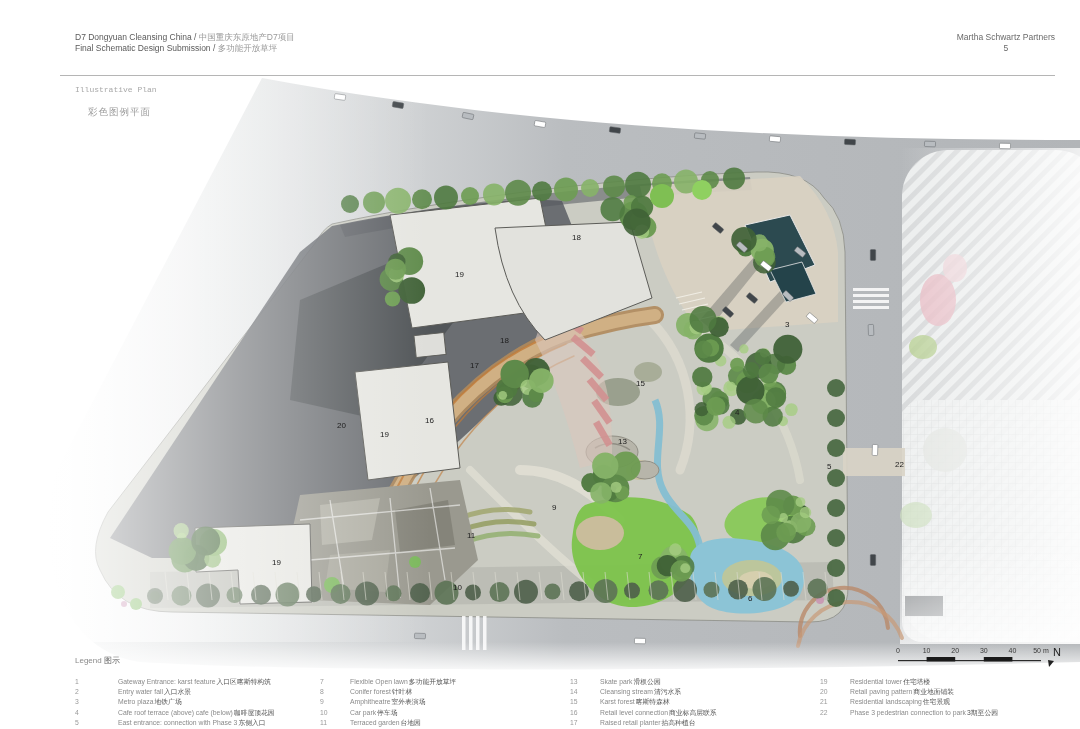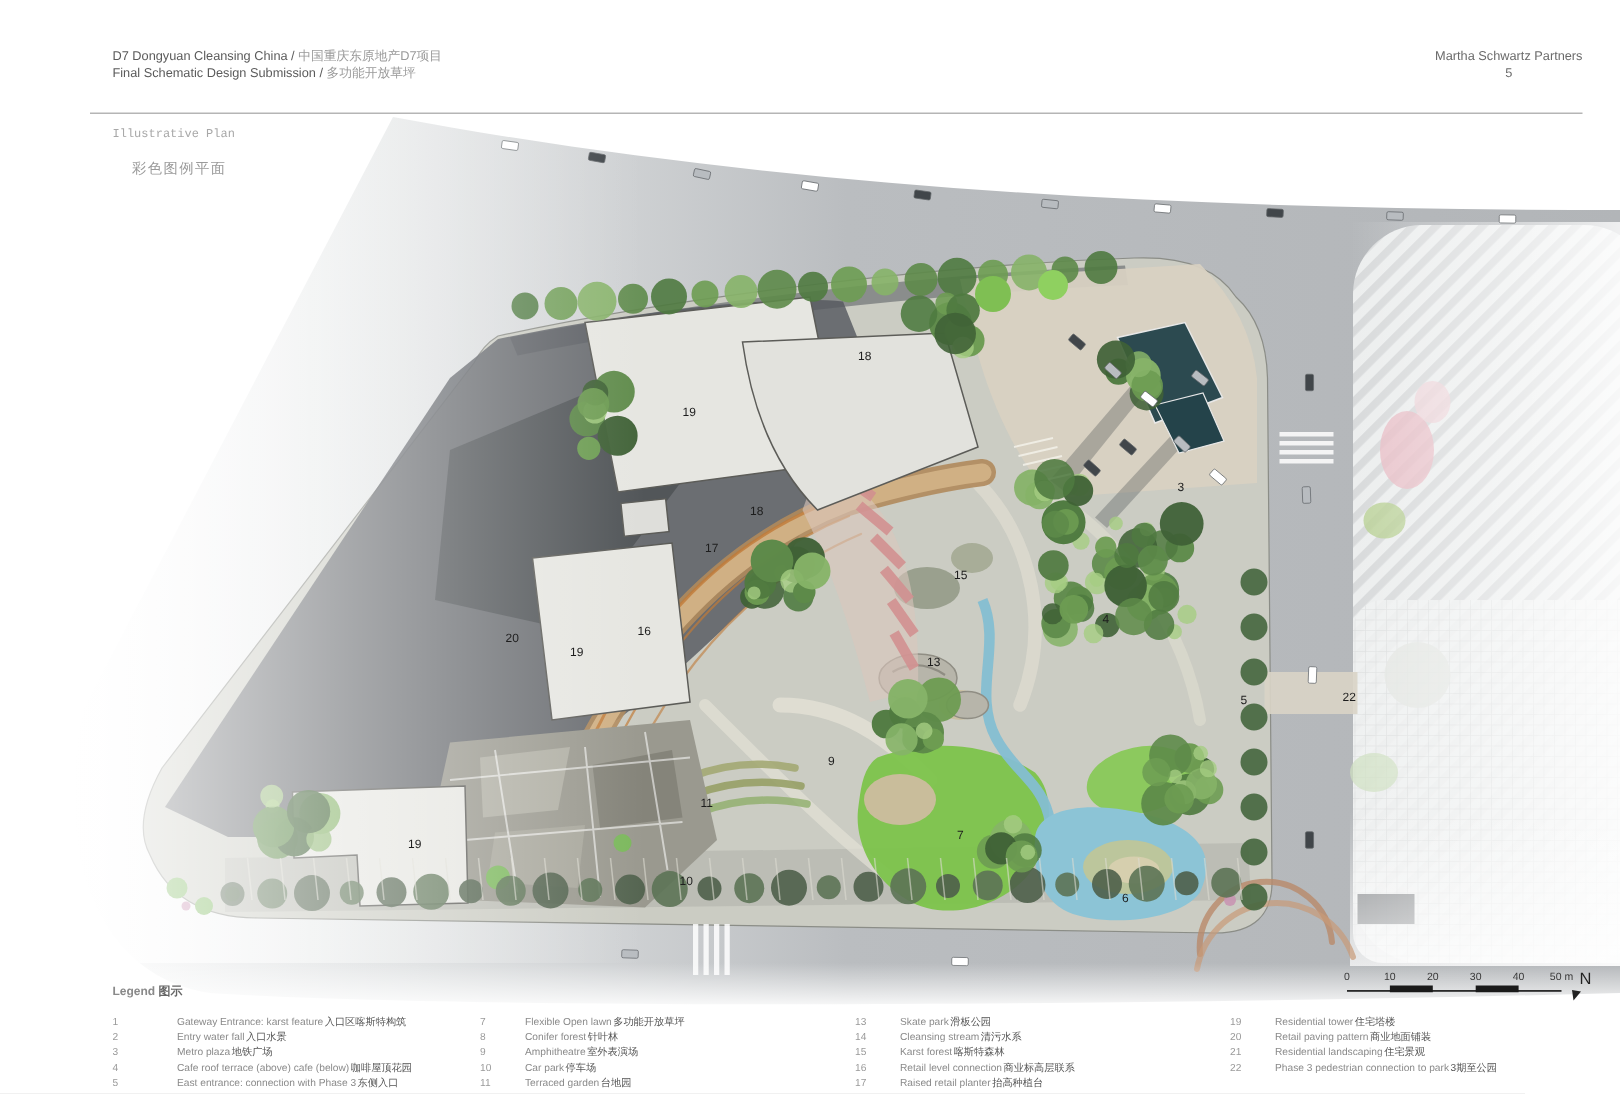--- a/index.html
+++ b/index.html
@@ -480,21 +480,21 @@
   </div>
   <div class="abs hdr hdr-right" style="right:25px;top:32px;">
     <div>Martha Schwartz Partners</div>
     <div>5</div>
   </div>
   <div class="rule"></div>
 
   <div class="abs ptitle-en" style="left:75px;top:85px;font-family:Liberation Mono, monospace;">Illustrative Plan</div>
   <div class="abs ptitle-zh" style="left:75px;top:106px;margin-left:13px;">彩色图例平面</div>
 
-  <div class="abs legend-title" style="left:75px;top:655px;font-weight:bold;">
+  <div class="abs legend-title" style="left:75px;top:655px;">
     <span>Legend</span>
     <span class="zh">图示</span>
   </div>
   <div id="legend-cols">
       <div class="legend-col first" style="left: 75px;">
         <div class="legend-row">
           <span class="num">1</span>
           <span class="en">Gateway Entrance: karst feature </span>
           <span class="zh">入口区喀斯特构筑</span>
         </div>

